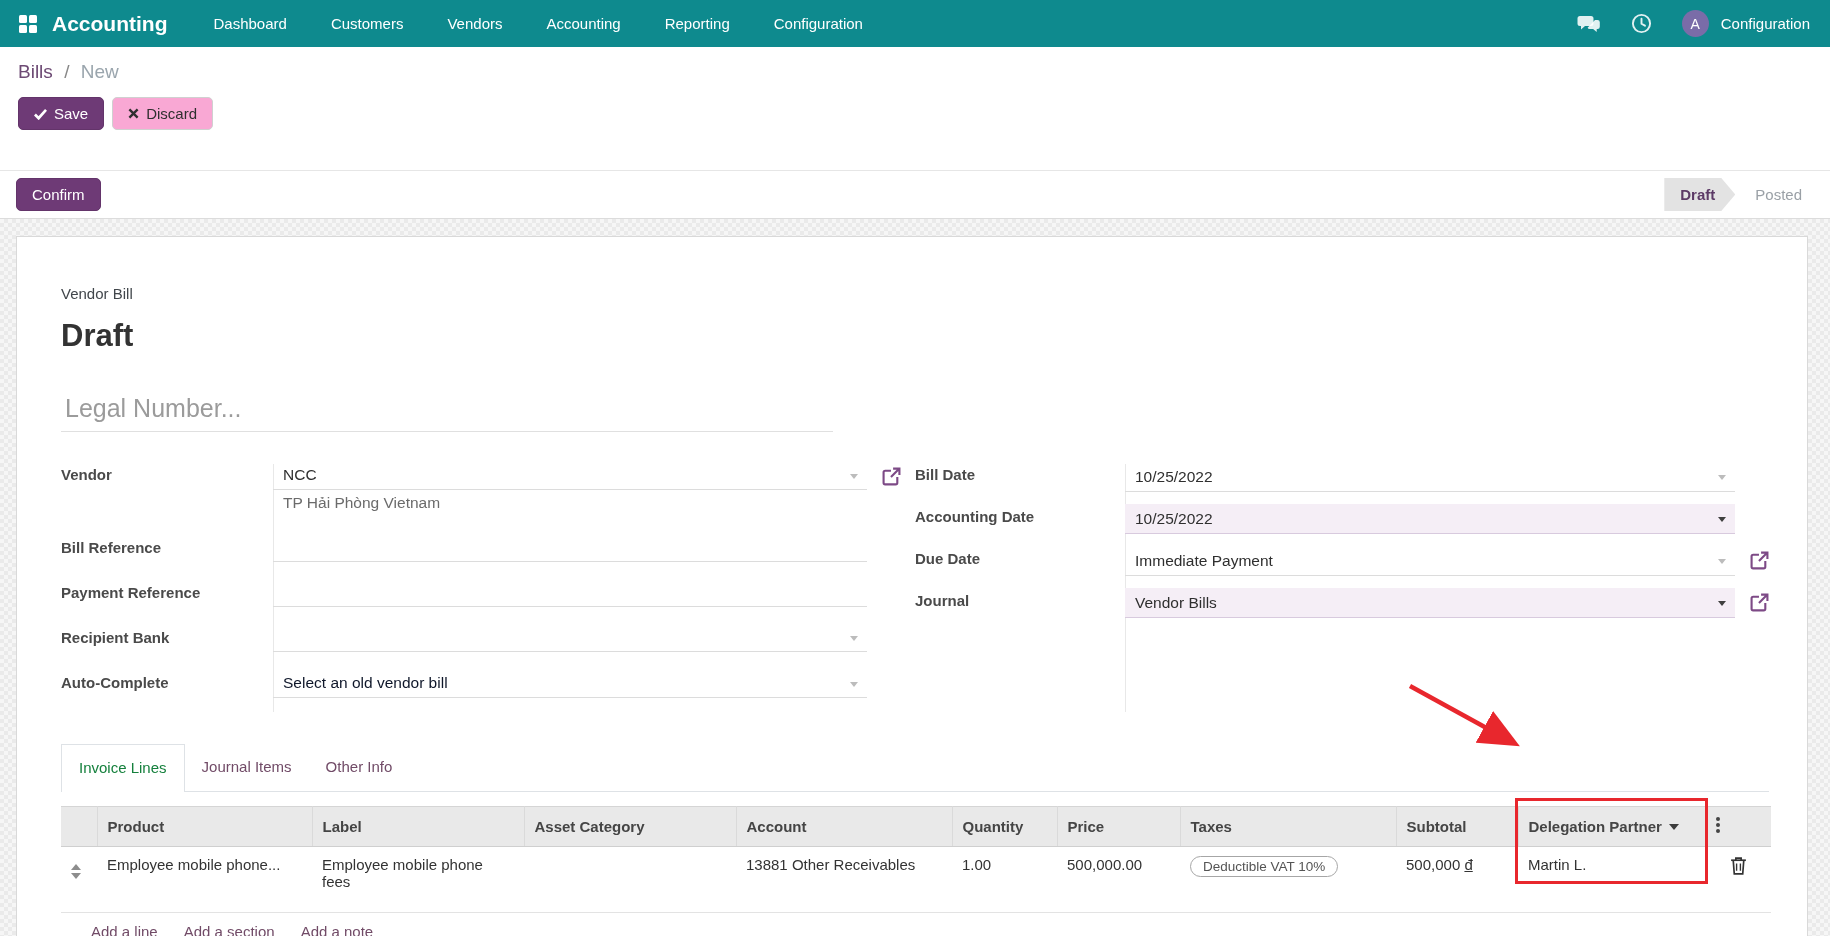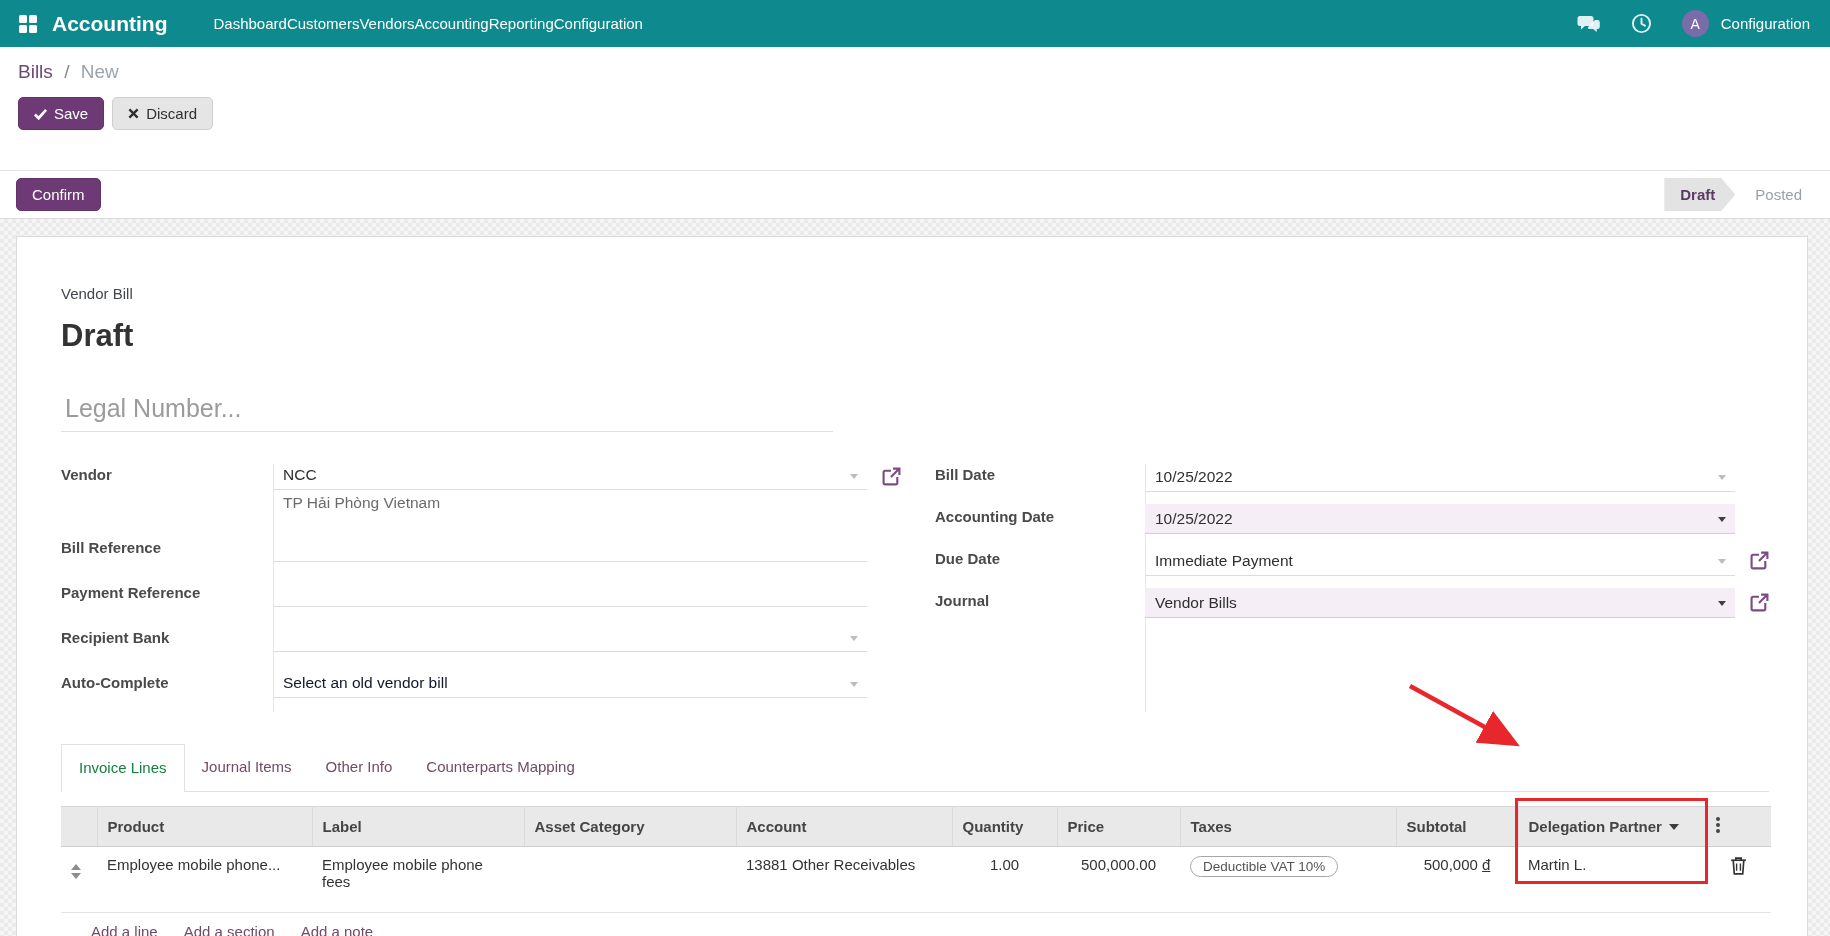--- a/index.html
+++ b/index.html
@@ -4,38 +4,38 @@
 <style>
   * { box-sizing: border-box; margin: 0; padding: 0; }
   html, body { width: 1830px; height: 936px; overflow: hidden; background: #fff;
     font-family: "Liberation Sans", sans-serif; color: #333; }
 
   
   .navbar { height: 47px; background: #0e8a8e; display: flex; align-items: center;
     padding: 0 20px 0 14px; }
   .apps-grid { width: 20px; height: 20px; margin: 0 14px 0 4px; cursor: pointer; }
   .brand { color: #fff; font-size: 21px; font-weight: 700; margin-right: 46px; cursor: pointer; }
-  .nav-menu { display: flex; }
+  .nav-menu { display: flex; gap: 44px; }
   .nav-item { color: #fff; font-size: 15px; cursor: pointer; }
   .nav-right { margin-left: auto; display: flex; align-items: center; gap: 30px; }
   .avatar { width: 27px; height: 27px; border-radius: 50%; background: #7a6ca8; color: #fff;
     font-size: 14px; display: flex; align-items: center; justify-content: center; }
   .username { color: #fff; font-size: 15px; margin-left: -18px; }
 
   
   .control-panel { background: #fff; padding: 14px 0 0 18px; }
   .breadcrumb { font-size: 19px; height: 32px; }
   .crumb-root { color: #6d4a74; cursor: pointer; }
   .crumb-sep { color: #888; margin: 0 6px; }
   .crumb-current { color: #9aa5ad; }
   .cp-buttons { padding: 4px 0 10px 0; display: flex; gap: 8px; }
   .btn { font-size: 15px; padding: 7px 15px; border-radius: 5px; border: 1px solid transparent;
     cursor: pointer; display: inline-flex; align-items: center; gap: 7px; background:#fff; }
   .btn-primary { background: #6e3a76; border-color: #63346a; color: #fff; }
-  .btn-default { background: #e5e5e5; border-color: #d0d0d0; color: #2f2f2f; }
+  .btn-default { background: #f9a8d4; border-color: #d0d0d0; color: #2f2f2f; }
   .btn svg { display: block; }
 
   
   .gap-strip { height: 30px; background: #fff; }
   .statusbar { height: 49px; background: #fff; border-top: 1px solid #e6e6e6;
     border-bottom: 1px solid #dcdcdc; display: flex; align-items: center; padding: 0 22px 0 16px; gap: 48px; }
   .status-steps { margin-left: auto; display: flex; align-items: center; gap: 14px; }
   .step-active { background: #e3e3e3; color: #5c3a66; font-weight: 700; font-size: 15px;
     padding: 8px 20px 8px 16px; clip-path: polygon(0 0, calc(100% - 14px) 0, 100% 50%, calc(100% - 14px) 100%, 0 100%);
     cursor: pointer; }
@@ -51,21 +51,21 @@
   .sheet { background: #fff; border: 1px solid #d9d9d9; min-height: 720px;
     padding: 36px 38px 0 44px; }
 
   .doc-type { font-size: 15px; color: #41464b; margin-top: 12px; }
   .doc-title { font-size: 31px; font-weight: 600; color: #333; margin-top: 16px; }
   .legal-number { margin-top: 40px; width: 772px; border-bottom: 1px solid #e0e0e0;
     padding: 0 4px 8px 4px; }
   .legal-number span { font-size: 25px; color: #9b9b9b; }
 
   
-  .form-grid { display: flex; margin-top: 30px; gap: 20px; }
+  .form-grid { display: flex; margin-top: 30px; }
   .fg-left { width: 840px; flex: none; position: relative; }
   .fg-right { flex: 1; position: relative; padding-left: 14px; }
   .vline { position: absolute; top: 2px; bottom: 4px; width: 1px; background: #e8e8e8; }
   .fg-left .vline { left: 212px; }
   .fg-right .vline { left: 224px; }
   .frow { display: flex; align-items: flex-start; margin-bottom: 18px; }
   .fg-right .frow { margin-bottom: 12px; }
   .frow > label { flex: none; font-size: 15px; font-weight: 600; color: #4a4a4a; padding-top: 4px; }
   .fg-left .frow > label { width: 212px; }
   .fg-right .frow > label { width: 210px; }
@@ -92,21 +92,21 @@
 
   
   .lines-wrap { margin-top: 14px; position: relative; width: 1710px; }
   table.lines { width: 1710px; border-collapse: collapse; table-layout: fixed; }
   table.lines th { background: #e9e9e9; border-top: 1px solid #d5d5d5; border-bottom: 1px solid #cfcfcf;
     border-right: 1px solid #dadada; font-size: 15px; font-weight: 700; color: #454545;
     text-align: left; padding: 8px 10px; height: 34px; white-space: nowrap; overflow: hidden; cursor: pointer; }
   table.lines th:last-child { border-right: none; }
   table.lines td { font-size: 15px; color: #333; padding: 9px 10px; vertical-align: top;
     border-bottom: 1px solid #e3e3e3; height: 66px; }
-  .num { text-align: center; }
+  .num { text-align: left; }
   .cell-clip { white-space: nowrap; overflow: hidden; }
   .pill { display: inline-block; border: 1px solid #a6a6a6; border-radius: 16px; padding: 2px 12px;
     font-size: 13.5px; color: #555; white-space: nowrap; }
   .sort-caret { display: inline-block; width: 0; height: 0; margin-left: 7px;
     border-left: 5px solid transparent; border-right: 5px solid transparent;
     border-top: 6px solid #3c3c3c; vertical-align: 2px; }
   .kebab { display: inline-block; width: 4px; height: 4px; border-radius: 50%; background: #444;
     box-shadow: 0 6px 0 #444, 0 12px 0 #444; margin: 2px 6px 14px 0; cursor: pointer; }
   th.actions { text-align: right; }
   td.actions { text-align: center; }
@@ -328,21 +328,20 @@
             </svg>
           </div>
         </div>
       </div>
     </div>
 
     <div class="tabs">
       <div class="tab active">Invoice Lines</div>
       <div class="tab">Journal Items</div>
       <div class="tab">Other Info</div>
-      <div class="tab">Counterparts Mapping</div>
     </div>
 
     <div class="lines-wrap">
       <table class="lines">
         <colgroup>
           <col style="width:36px">
             <col style="width:215px">
             <col style="width:212px">
           <col style="width:212px">
             <col style="width:216px">

